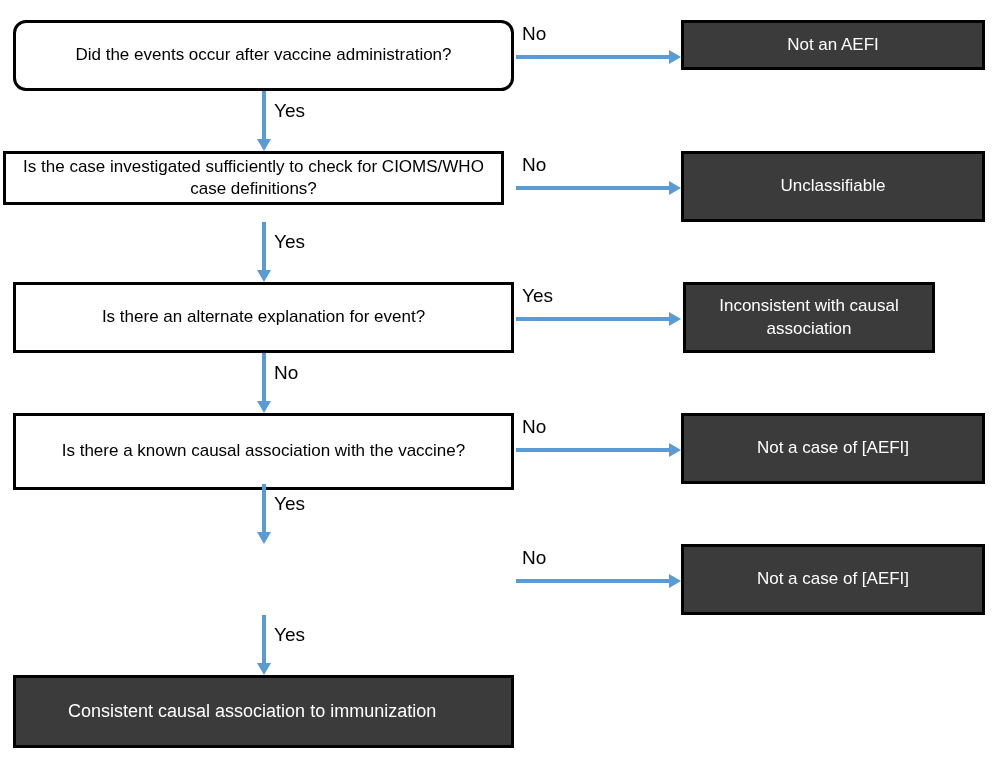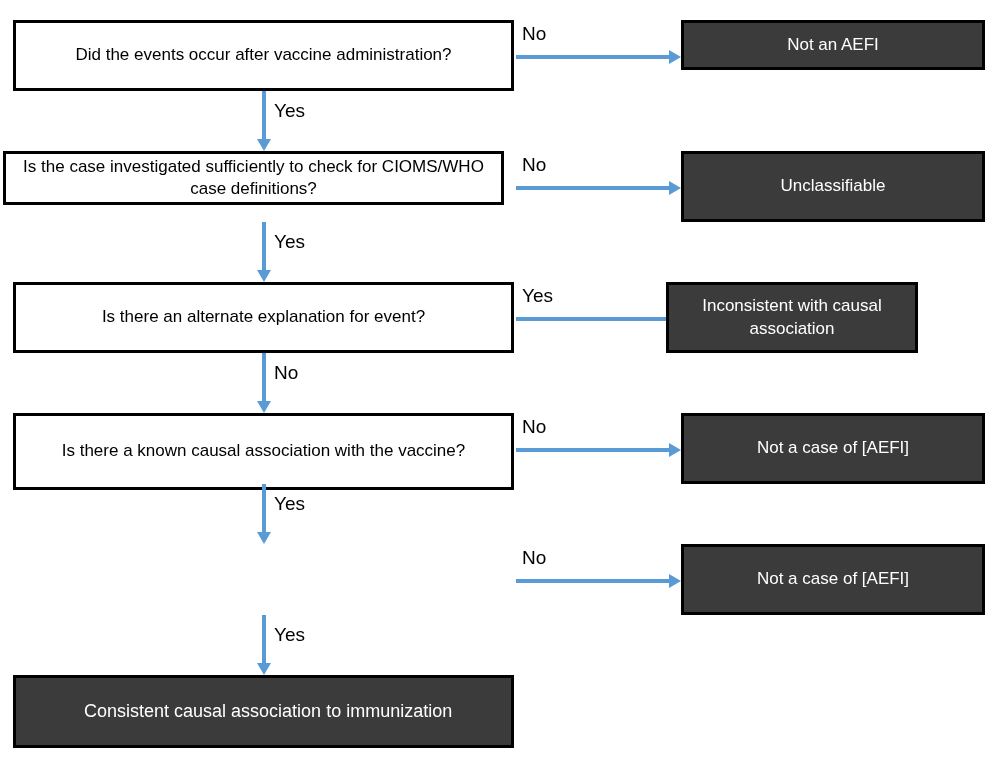--- a/index.html
+++ b/index.html
@@ -42,21 +42,21 @@
     color: #ffffff;
     font-size: 17px;
     padding: 4px 14px;
   }
   .node-final {
     background: #3b3b3b;
     border: 3px solid #000000;
     color: #ffffff;
     font-size: 18px;
     justify-content: flex-start;
-    padding-left: 68px;
+    padding-left: 52px;
     text-align: center;
   }
 
   
   .conn {
     position: absolute;
   }
   .conn-v .shaft {
     position: absolute;
     left: 0;
@@ -94,21 +94,21 @@
     font-size: 19px;
     color: #000000;
     white-space: nowrap;
   }
 </style>
 </head>
 <body>
 
 <div id="flowchart">
 
-  <div class="node node-question" style="left:13px; top:20px; width:501px; height:71px;">
+  <div class="node node-question" style="left:13px; top:20px; width:501px; height:71px;border-radius:13px;">
     <span>Did the events occur after vaccine administration?</span>
   </div>
 
   <div class="conn conn-h" style="left:516px; top:55px; width:165px; height:4px;">
     <div class="shaft" style="width:153px;"></div>
     <div class="head" style="left:153px;"></div>
   </div>
   <div class="edge-label" style="left:522px; top:23px;">No</div>
 
   <div class="node node-outcome" style="left:681px; top:20px; width:304px; height:50px;">
@@ -144,21 +144,21 @@
   <div class="node node-question" style="left:13px; top:282px; width:501px; height:71px;">
     <span>Is there an alternate explanation for event?</span>
   </div>
 
   <div class="conn conn-h" style="left:516px; top:317px; width:165px; height:4px;">
     <div class="shaft" style="width:153px;"></div>
     <div class="head" style="left:153px;"></div>
   </div>
   <div class="edge-label" style="left:522px; top:285px;">Yes</div>
 
-  <div class="node node-outcome" style="left:666px; top:282px; width:252px; height:71px;">
+  <div class="node node-outcome" style="left:683px; top:282px; width:252px; height:71px;">
     <span>Inconsistent with causal association</span>
   </div>
 
   <div class="conn conn-v" style="left:262px; top:353px; width:4px; height:60px;">
     <div class="shaft" style="height:48px;"></div>
     <div class="head" style="top:48px;"></div>
   </div>
   <div class="edge-label" style="left:274px; top:362px;">No</div>
 
   <div class="node node-question" style="left:13px; top:413px; width:501px; height:77px;">

